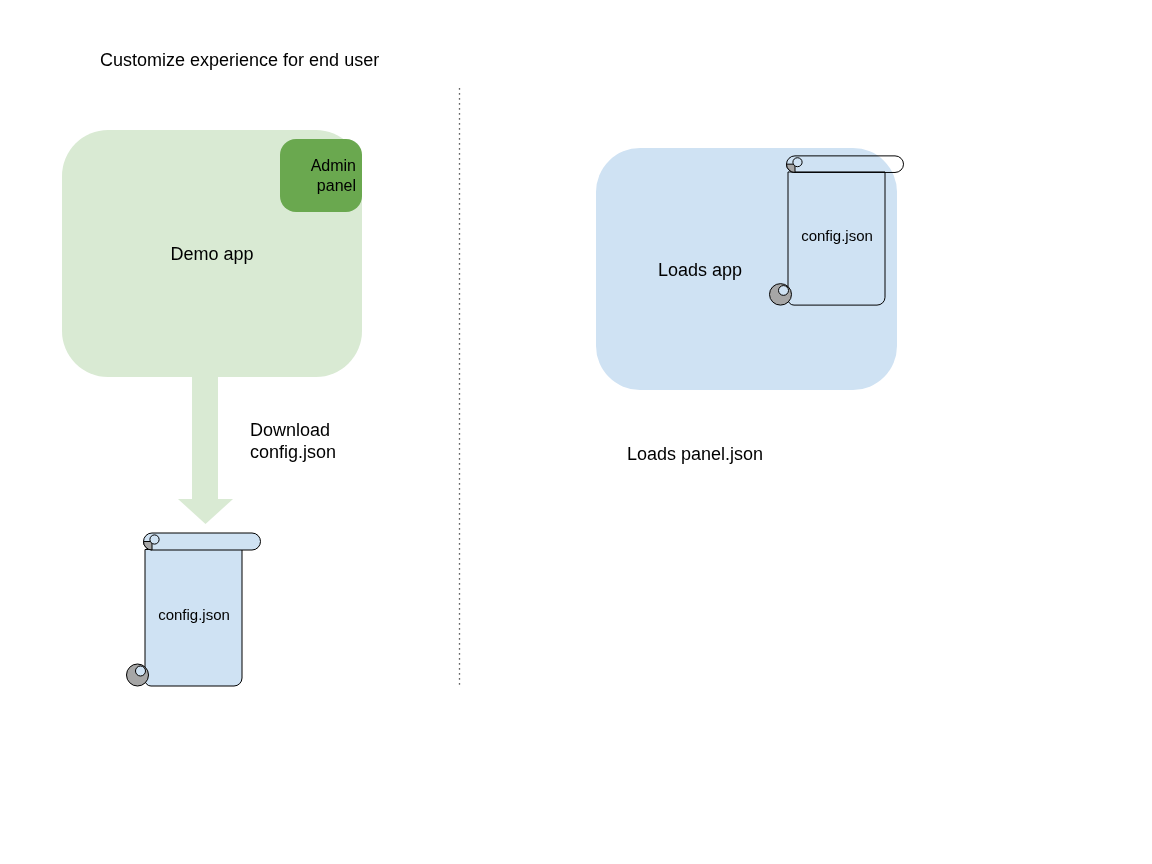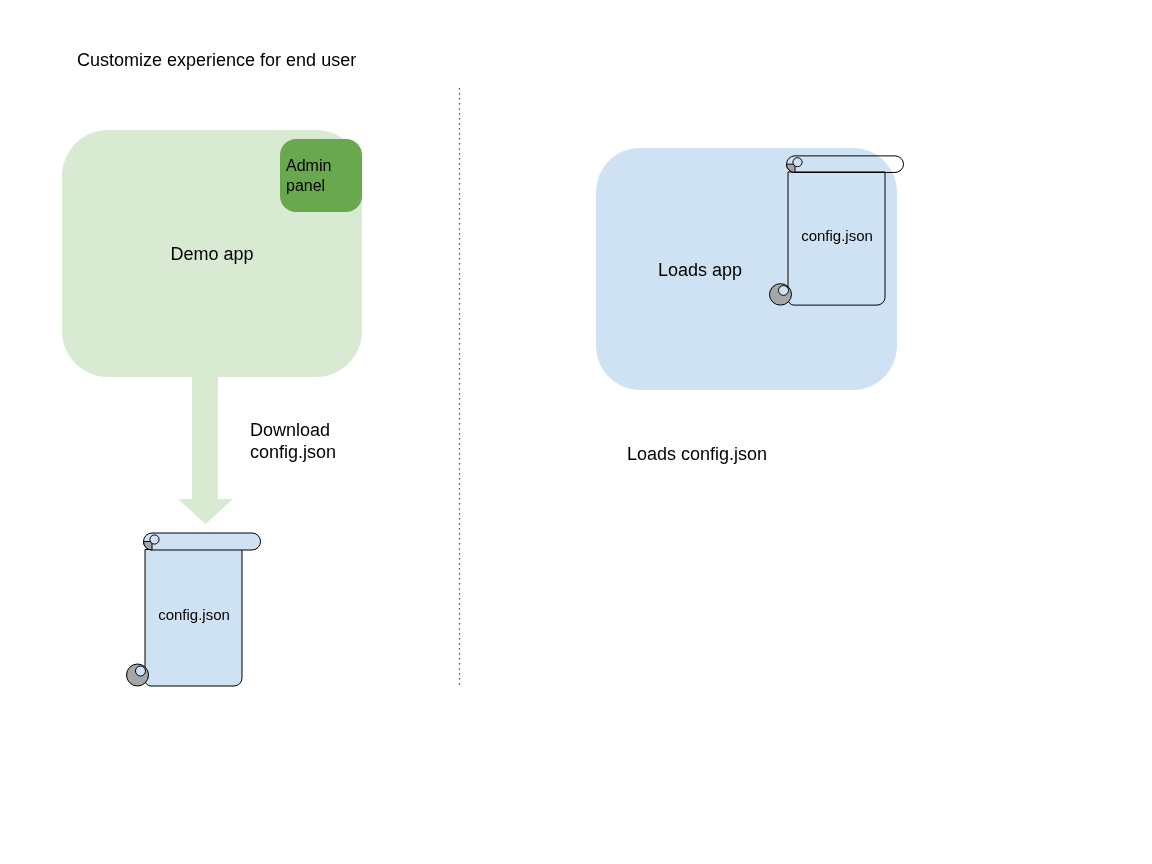--- a/index.html
+++ b/index.html
@@ -15,20 +15,21 @@
     height: 864px;
     overflow: hidden;
     background: var(--background-white, #ffffff);
   }
   .title {
     position: absolute;
     top: 50px;
     font-size: 18px;
     line-height: 20px;
     white-space: nowrap;
+    margin-left: 23px;
   }
   .left-title  { left: 77px; }
   .right-title { left: 605px; }
 
   .divider {
     position: absolute;
     left: 458px;
     top: 88px;
   }
   .divider line {
@@ -57,21 +58,21 @@
     position: absolute;
     left: 218px;
     top: 9px;
     width: 82px;
     height: 73px;
     background: var(--green, #6aa84f);
     border-radius: 16px;
     display: flex;
     align-items: center;
     justify-content: center;
-    text-align: left;
+    text-align: right;
     padding: 8px 6px;
     box-sizing: border-box;
   }
   .panel-label {
     font-size: 16px;
     line-height: 20px;
   }
 
   .down-arrow {
     position: absolute;
@@ -183,15 +184,15 @@
       <path class="s-body" d="M19,21.5 V152 A6,6 0 0 0 25,158 H108 A8,8 0 0 0 116,150 V21.5 Z"></path>
       <circle class="s-gray" cx="11.5" cy="147" r="11"></circle>
       <circle class="s-inner" cx="14.5" cy="143" r="5"></circle>
       <rect class="s-roll" x="17.5" y="5" width="117" height="17" rx="8.5" ry="8.5"></rect>
       <path class="s-gray" d="M26,13.5 L17.5,13.5 A8.5,8.5 0 0 0 26,22 Z"></path>
       <circle class="s-inner" cx="28.5" cy="11.5" r="4.6"></circle>
     </svg>
     <span class="scroll-label">config.json</span>
   </div>
 
-  <div class="caption">Loads config.json</div>
+  <div class="caption">Loads panel.json</div>
 
 </div>
 
 </body></html>

